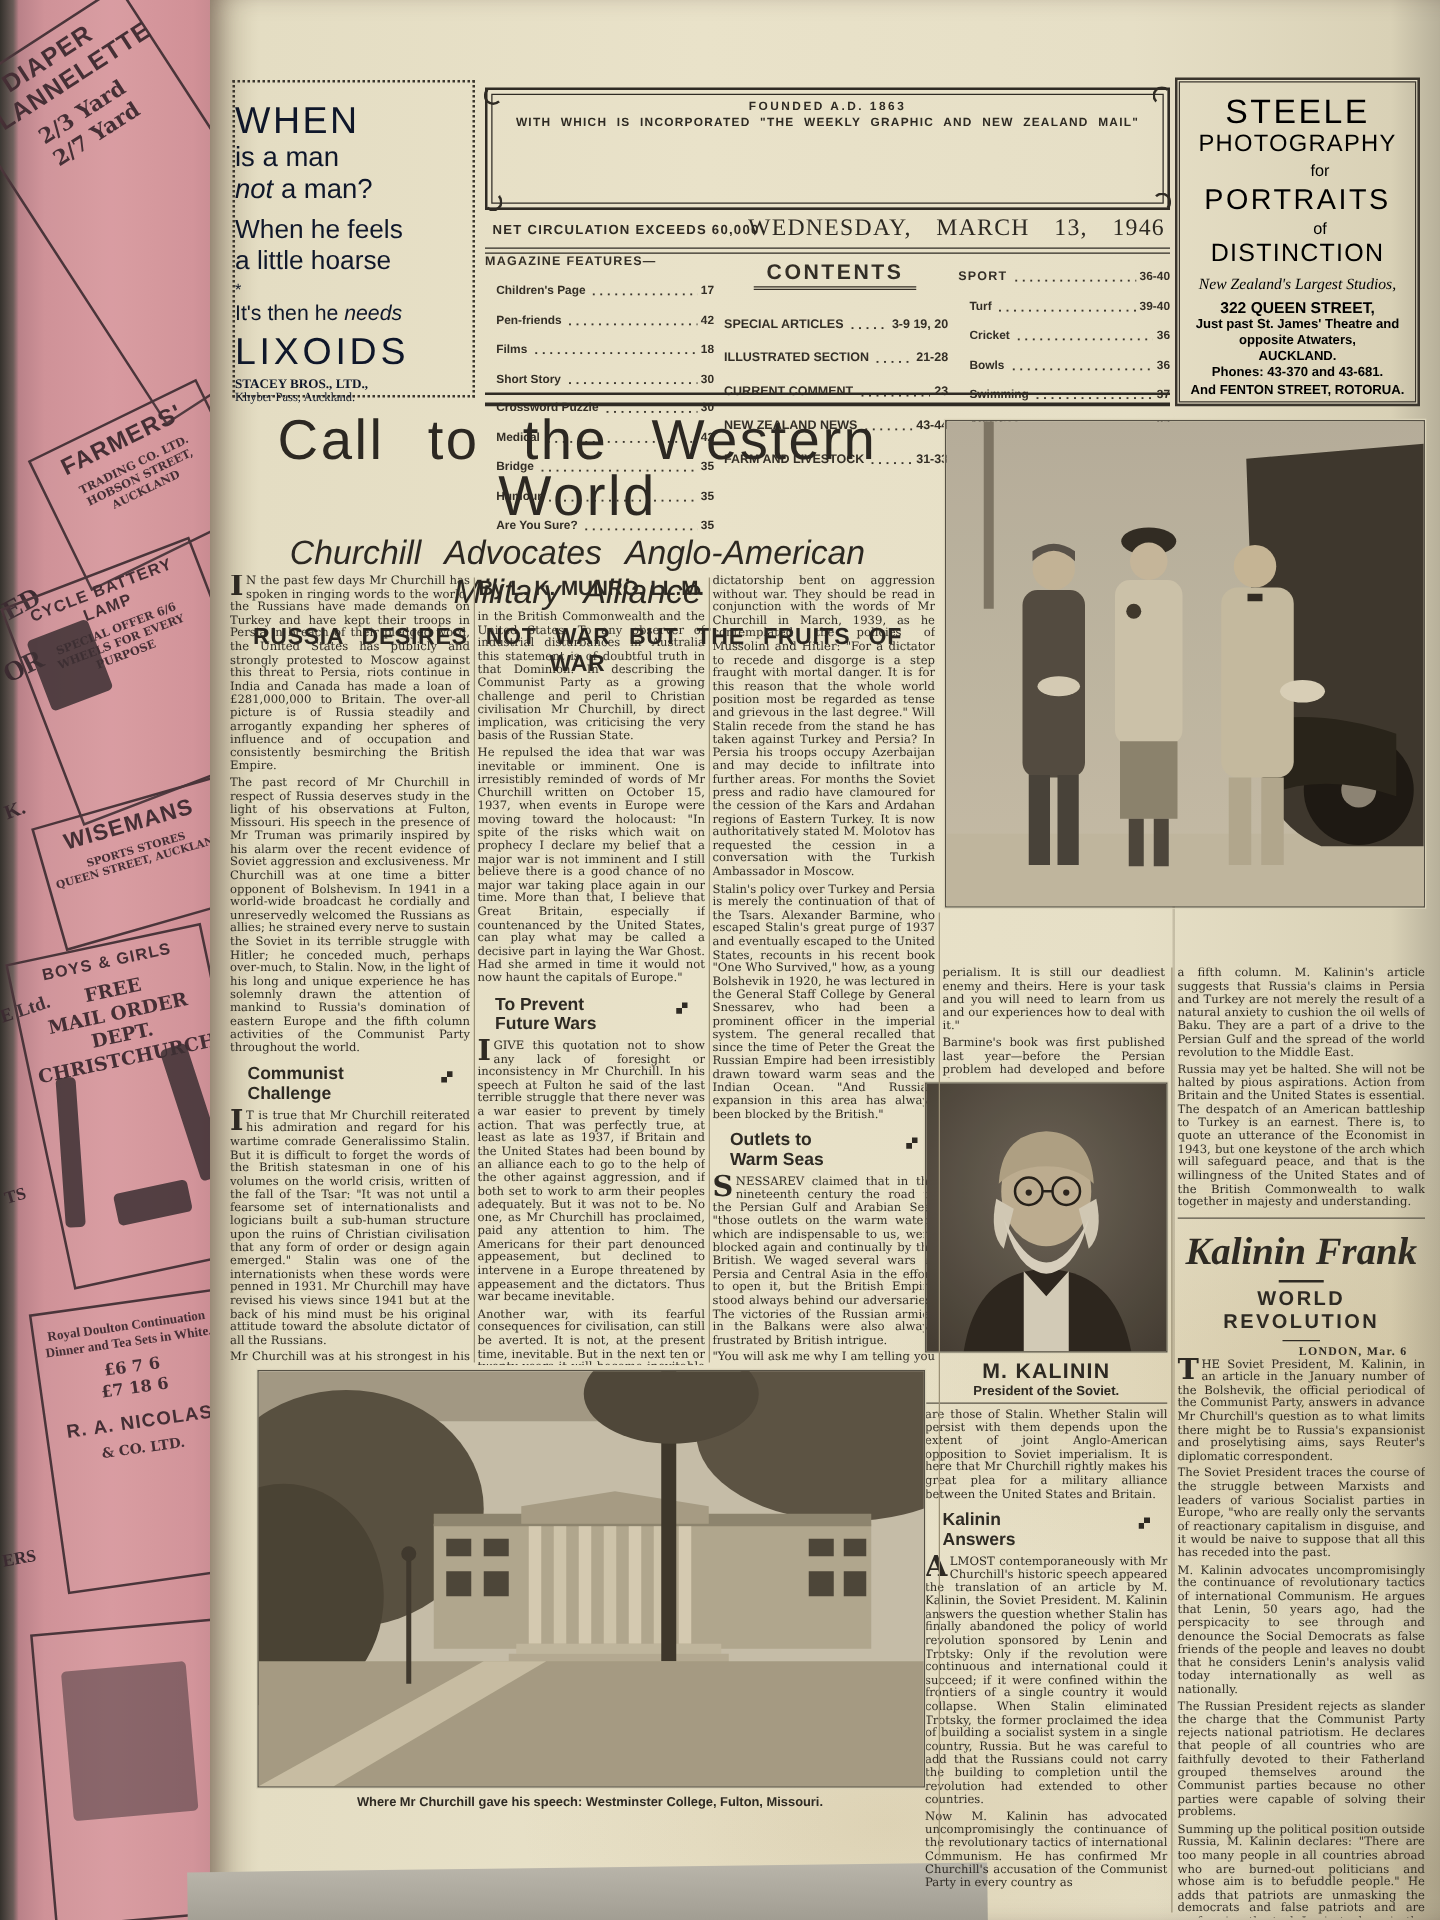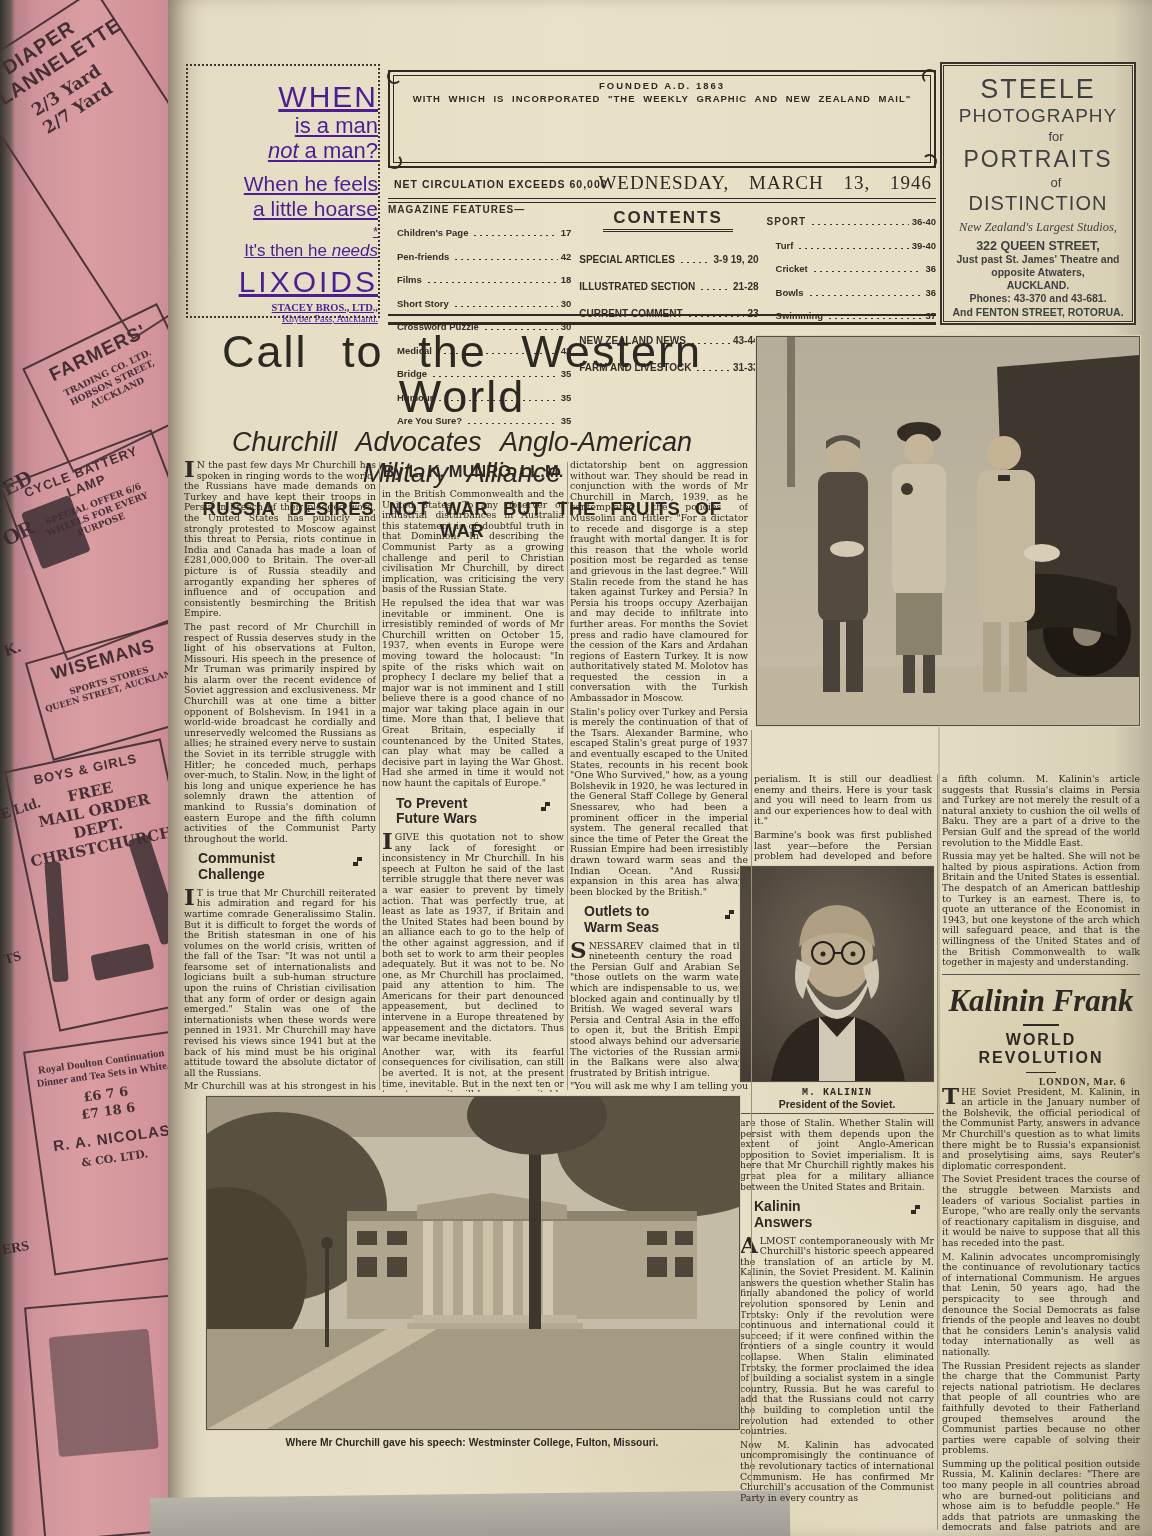--- a/index.html
+++ b/index.html
@@ -25,34 +25,34 @@
       radial-gradient(ellipse 300px 200px at 98% 98%, rgba(120,100,60,.22), transparent 70%),
       linear-gradient(90deg,#cdc4a9 0%,#e4ddc3 4%,#e9e2c9 40%,#e6dfc6 75%,#d9d1b6 96%,#b7b09a 100%);
     box-shadow:inset 16px 0 22px -10px rgba(70,45,40,.55);}
   #tablestrip{position:absolute;left:150px;top:1494px;width:640px;height:46px;
     background:linear-gradient(#b8b4a9,#a09c91);transform:rotate(-.7deg);}
   #crease{position:absolute;left:938px;top:330px;width:2px;height:1190px;
     background:linear-gradient(180deg,transparent,rgba(90,80,60,.22) 15%,rgba(90,80,60,.22) 85%,transparent);}
   .vrule{position:absolute;width:1px;background:#9a9076;}
   
   #ad-lixoids{position:absolute;left:186px;top:64px;width:194px;height:254px;
-    border:2px dotted #3a352c;text-align:right;padding-top:14px;box-sizing:border-box;
-    font-family:"Liberation Sans",sans-serif;color:#4c1d95;text-decoration:underline;}
+    border:2px dotted #3a352c;text-align:left;padding-top:14px;box-sizing:border-box;
+    font-family:"Liberation Sans",sans-serif;color:#0f172a;}
   #ad-lixoids .x1{font-size:30px;letter-spacing:2px;}
   #ad-lixoids .x2{font-size:22px;line-height:1.12;}
   #ad-lixoids .x3{font-size:21px;line-height:1.2;margin-top:8px;}
   #ad-lixoids .star{font-size:13px;margin:2px 0;}
   #ad-lixoids .x4{font-size:17px;margin-top:2px;}
   #ad-lixoids .x5{font-size:30px;letter-spacing:3px;margin-top:4px;}
   #ad-lixoids .x6{font-family:"Liberation Serif",serif;font-weight:bold;font-size:10.5px;margin-top:3px;}
   #ad-lixoids .x7{font-family:"Liberation Serif",serif;font-size:10px;}
   .it{font-style:italic;}
   #ad-steele{position:absolute;left:940px;top:62px;width:196px;height:263px;
     border:2px solid #3a352c;box-shadow:inset 0 0 0 1px #e9e2c9, inset 0 0 0 2px #3a352c;
-    text-align:center;padding-top:10px;box-sizing:border-box;color:#404040;
+    text-align:center;padding-top:10px;box-sizing:border-box;color:#000000;
     font-family:"Liberation Sans",sans-serif;}
   #ad-steele .s1{font-size:27px;letter-spacing:2px;}
   #ad-steele .s2{font-size:19px;letter-spacing:1px;}
   #ad-steele .s3{font-size:13px;margin:2px 0;padding-left:36px;}
   #ad-steele .s4{font-size:23px;letter-spacing:2px;}
   #ad-steele .s6{font-size:20px;letter-spacing:1px;}
   #ad-steele .s7{font-family:"Liberation Serif",serif;font-style:italic;font-size:12.5px;margin-top:5px;}
   #ad-steele .s8{font-weight:bold;font-size:12.5px;margin-top:4px;}
   #ad-steele .s9{font-weight:bold;font-size:10.5px;line-height:1.25;}
   
@@ -107,21 +107,21 @@
   .xhead{font-family:"Liberation Sans",sans-serif;font-weight:bold;font-size:14px;line-height:1.12;
     margin:7px 0 5px 14px;white-space:pre-line;position:relative;}
   .orn{position:absolute;right:14px;top:6px;width:9px;height:9px;
     background:conic-gradient(#2e2a23 25%,transparent 0 50%,#2e2a23 0 75%,transparent 0);}
   .byline{font-family:"Liberation Sans",sans-serif;font-weight:bold;font-size:16.5px;
     text-align:center;margin:2px 0 8px;}
   
   .photo{position:absolute;border:1px solid #555045;box-shadow:0 0 0 1px #d9d2b8;}
   .cap{position:absolute;font-family:"Liberation Sans",sans-serif;font-weight:bold;
     font-size:10.3px;line-height:1.3;text-align:center;color:#2e2a23;}
-  .kname{font-family:Liberation Mono, monospace;font-weight:bold;font-size:10px;
+  .kname{font-family:Liberation Sans, sans-serif;font-weight:bold;font-size:17px;
     text-align:center;letter-spacing:1px;margin-top:3px;}
   .ktitle{font-family:"Liberation Sans",sans-serif;font-weight:bold;font-size:10.5px;
     text-align:center;border-bottom:1px solid #5a5448;padding-bottom:3px;margin-bottom:4px;}
   
   #kf{border-top:1px solid #5a5448;margin-top:6px;padding-top:8px;text-align:center;}
   #kf .kf1{font-family:"Liberation Serif",serif;font-style:italic;font-weight:bold;font-size:31px;}
   #kf .kfd{width:36px;border-top:2px solid #2e2a23;margin:5px auto;}
   #kf .kf2{font-family:"Liberation Sans",sans-serif;font-weight:bold;font-size:16px;letter-spacing:2px;}
   #kf .kfd2{width:30px;border-top:1px solid #2e2a23;margin:5px auto 4px;}
   #kf .dateline{text-align:right;font-weight:bold;font-size:9.5px;padding-right:14px;

